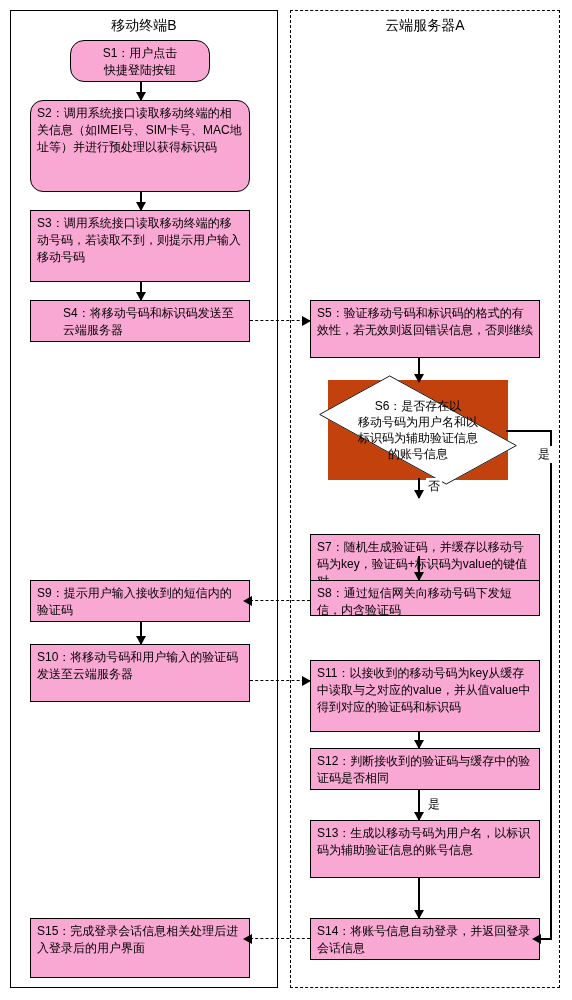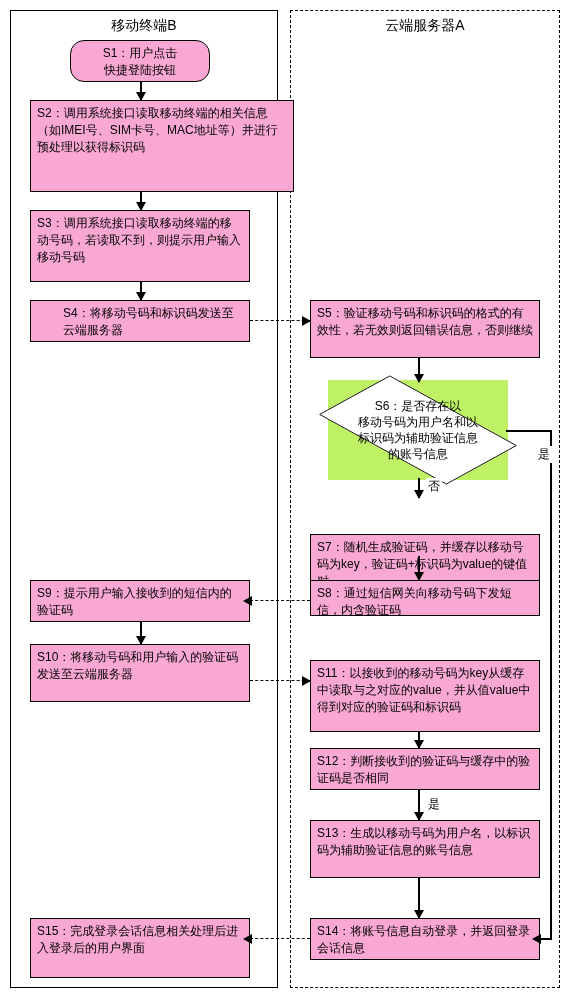--- a/index.html
+++ b/index.html
@@ -40,21 +40,21 @@
     padding: 4px 6px;
     line-height: 1.4;
     text-align: left;
   }
   .box.rounded {
     border-radius: 14px;
     text-align: center;
   }
   .diamond {
     position: absolute;
-    background: #bef264;
+    background: #c2410c;
   }
   .diamond-shape {
     position: absolute;
     inset: 0;
     border: 1.5px solid #000;
     transform: scale(1, 0.55) rotate(45deg);
     background: #fff;
   }
   .diamond-text {
     position: absolute;
@@ -113,21 +113,21 @@
 </div>
 <div class="lane lane-right">
   <div class="lane-title">云端服务器A</div>
 </div>
 
 <div class="box rounded" style="left:70px; top:40px; width:140px; height:42px;">
   <span style="white-space:pre-line;">S1：用户点击
 快捷登陆按钮</span>
 </div>
 
-<div class="box" style="left:30px; top:100px; width:264px; height:92px;">
+<div class="box" style="left:30px; top:100px; width:220px; height:92px;border-radius:13px;">
   <span>S2：调用系统接口读取移动终端的相关信息（如IMEI号、SIM卡号、MAC地址等）并进行预处理以获得标识码</span>
 </div>
 
 <div class="box" style="left:30px; top:210px; width:220px; height:72px;">
   <span>S3：调用系统接口读取移动终端的移动号码，若读取不到，则提示用户输入移动号码</span>
 </div>
 
 <div class="box" style="left:30px; top:300px; width:220px; height:42px;padding-left:32px;">
   <span>S4：将移动号码和标识码发送至云端服务器</span>
 </div>

